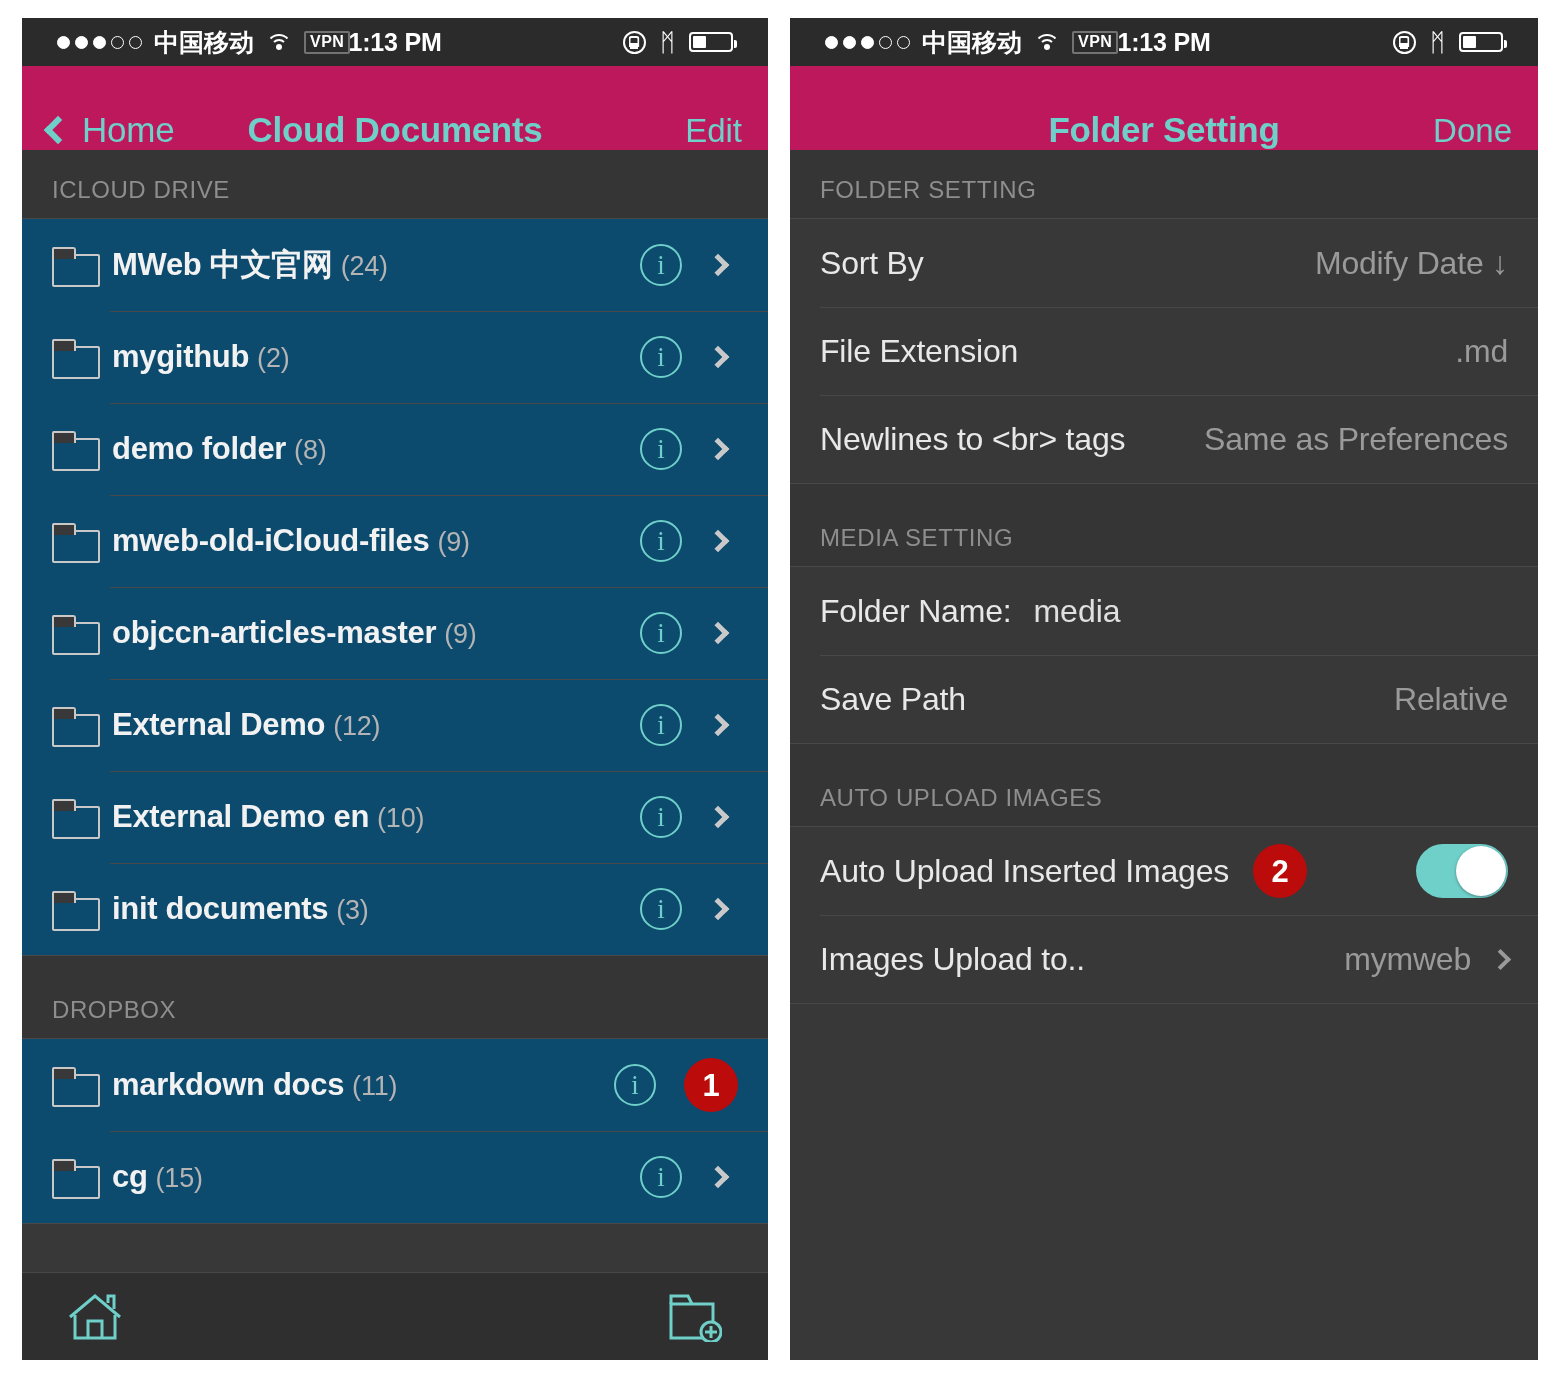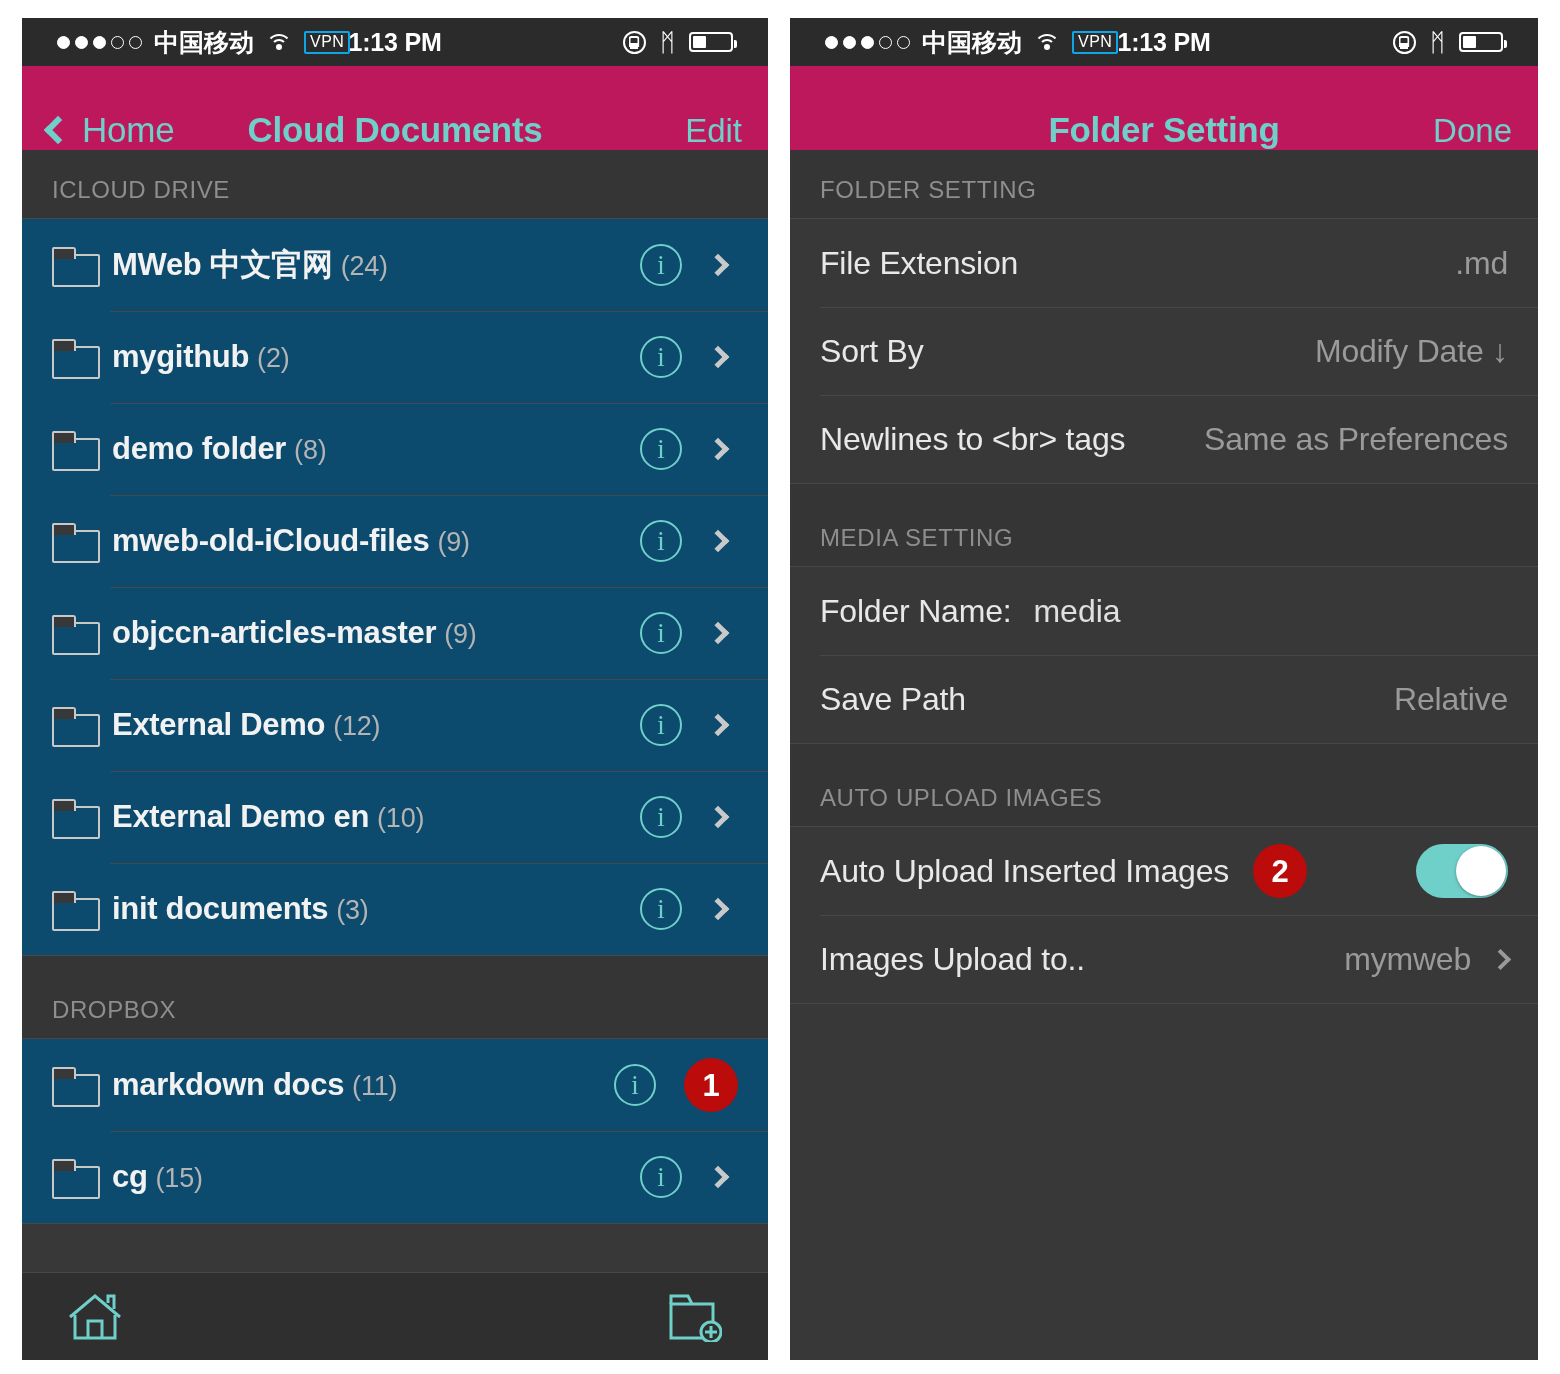--- a/index.html
+++ b/index.html
@@ -34,21 +34,21 @@
   .sb-left { display:flex; align-items:center; gap:12px; }
   .dots { display:flex; align-items:center; gap:5px; }
   .dot { width:13px; height:13px; border-radius:50%; border:1.6px solid #fff; }
   .dot.filled { background:#fff; }
   .carrier { font-size:25px; font-weight:bold; letter-spacing:0px; line-height:1; font-family:"DejaVu Sans", sans-serif; }
   .wifi-ico { width:26px; height:20px; position:relative; display:inline-block; }
   .wifi-ico i { position:absolute; border:2.4px solid #fff; border-bottom-color:transparent; border-left-color:transparent; border-right-color:transparent; border-radius:50%; left:50%; transform:translateX(-50%); }
   .wifi-ico i:nth-child(1){ width:26px; height:26px; top:2px; }
   .wifi-ico i:nth-child(2){ width:16px; height:16px; top:7px; }
   .wifi-ico i:nth-child(3){ width:6px;  height:6px;  top:12px; background:#fff; border-radius:50%; border:none; }
-  .vpn-box { border:2px solid #0ea5e9; border-radius:2px; font-size:16px; font-weight:normal; padding:1px 4px 2px; line-height:1; letter-spacing:0.5px; }
+  .vpn-box { border:2px solid #737373; border-radius:2px; font-size:16px; font-weight:bold; padding:1px 4px 2px; line-height:1; letter-spacing:0.5px; }
   .sb-time {
     position:absolute; left:0; right:0; text-align:center;
     font-size:25px; font-weight:bold; letter-spacing:-0.2px;
     pointer-events:none;
   }
   .sb-right { margin-left:auto; display:flex; align-items:center; gap:14px; }
   .lock-ico { width:23px; height:23px; border:2.2px solid #fff; border-radius:50%; position:relative; }
   .lock-ico::before { content:""; position:absolute; width:7px; height:9px; border:2px solid #fff; border-bottom:none; border-radius:3px 3px 0 0; left:50%; top:3px; transform:translateX(-50%); }
   .lock-ico::after { content:""; position:absolute; width:8px; height:6px; background:#fff; left:50%; top:10px; transform:translateX(-50%); }
   .bt-ico { font-size:25px; line-height:1; font-family:"DejaVu Sans", sans-serif; }
@@ -359,26 +359,26 @@
 
     <div class="navbar">
       <div class="nav-title">Folder Setting</div>
       <div class="nav-action">Done</div>
     </div>
 
     <div class="content" id="right-content">
         <div class="section-header">FOLDER SETTING</div>
         <div class="row-group">
           <div class="srow">
+            <div class="slabel">Sort By</div>
+            <div class="svalue">Modify Date ↓</div>
+          </div>
+          <div class="srow">
             <div class="slabel">File Extension</div>
             <div class="svalue">.md</div>
-          </div>
-          <div class="srow">
-            <div class="slabel">Sort By</div>
-            <div class="svalue">Modify Date ↓</div>
           </div>
           <div class="srow">
             <div class="slabel">Newlines to &lt;br&gt; tags</div>
             <div class="svalue">Same as Preferences</div>
           </div>
         </div>
         <div class="section-header tall">MEDIA SETTING</div>
         <div class="row-group">
           <div class="srow">
             <div class="slabel">Folder Name:</div>

